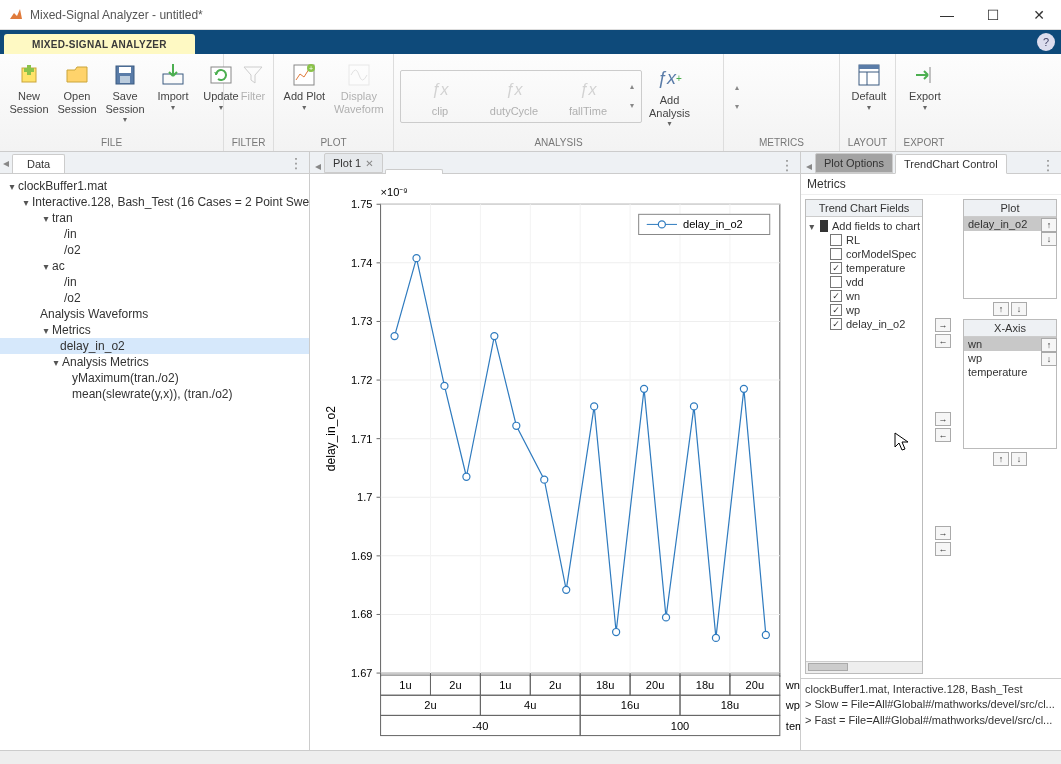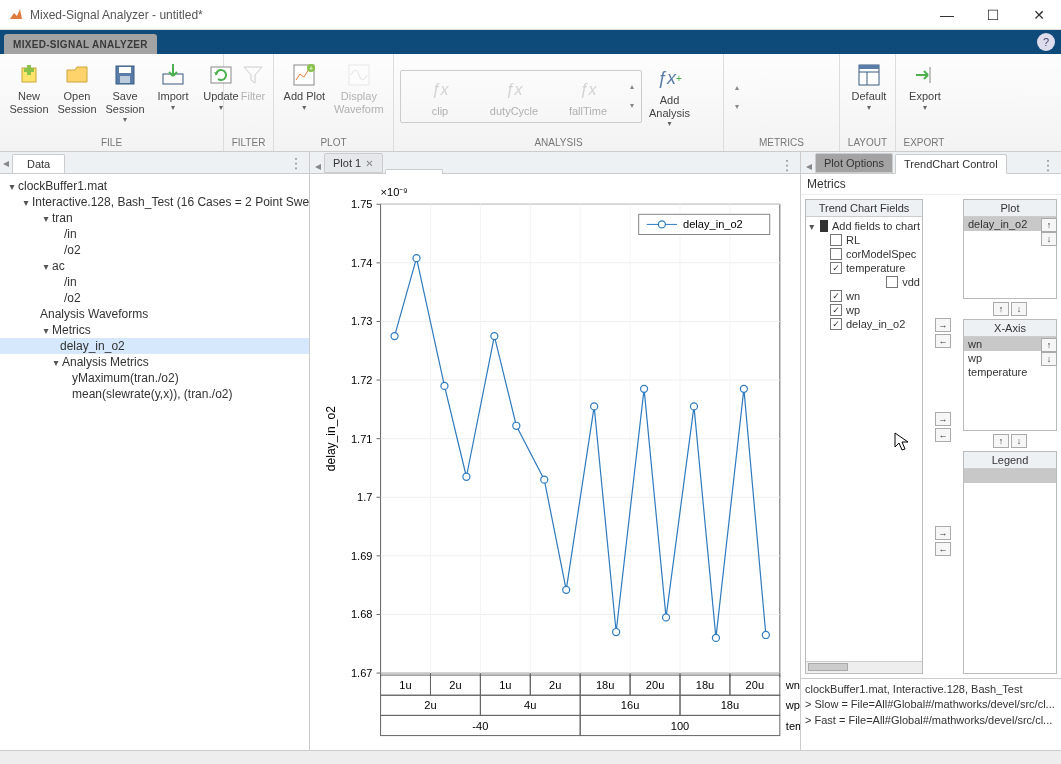--- a/index.html
+++ b/index.html
@@ -7,21 +7,21 @@
   
   
   .titlebar { height: 30px; background: #fff; display: flex; align-items: center; padding: 0 8px; border-bottom: 1px solid #ddd; }
   .titlebar .logo { width: 16px; height: 16px; margin-right: 6px; }
   .titlebar .title { flex: 1; font-size: 12px; color: #555; }
   .titlebar .winbtns { display: flex; gap: 18px; }
   .titlebar .winbtn { width: 28px; text-align: center; cursor: pointer; font-size: 14px; }
   
   
   .tabstrip { height: 24px; background: #0e4a7a; display: flex; align-items: flex-end; padding-left: 4px; }
-  .apptab { background: #a3a3a3; color: #3a3a3a; font-size: 10px; font-weight: 600; letter-spacing: .3px; padding: 5px 9px 4px; border-radius: 3px 3px 0 0; }
+  .apptab { background: #fef9c3; color: #3a3a3a; font-size: 10px; font-weight: 600; letter-spacing: .3px; padding: 5px 28px 4px; border-radius: 3px 3px 0 0; }
   .tabstrip .help { margin-left: auto; margin-right: 6px; margin-bottom: 3px; width:18px; height:18px; background:#dde; border-radius:50%; text-align:center; font-size:11px; line-height:18px; color:#446; cursor:pointer;}
   
   
   .ribbon { height: 98px; background: linear-gradient(#fdfdfd,#f3f3f3); border-bottom: 1px solid #ccc; display: flex; }
   .rgroup { border-right: 1px solid #ddd; display:flex; flex-direction:column; }
   .rgroup .items { flex:1; display:flex; align-items:flex-start; gap:2px; padding:4px 6px 0; }
   .rgroup .glabel { font-size:10px; color:#777; text-align:center; padding:2px 0 3px; }
   .rbtn { display:flex; flex-direction:column; align-items:center; justify-content:flex-start; padding:2px 4px; min-width:46px; cursor:pointer; border:1px solid transparent; border-radius:2px; }
   .rbtn.disabled { opacity:.4; cursor:default; }
   .rbtn .ic { width:28px; height:28px; display:flex; align-items:center; justify-content:center; }
@@ -454,21 +454,21 @@
                 <span>RL</span>
               </div>
               <div class="frow" style="padding-left: 22px;">
                 <span class="cb"></span>
                 <span>corModelSpec</span>
               </div>
               <div class="frow" style="padding-left: 22px;">
                 <span class="cb checked"></span>
                 <span>temperature</span>
               </div>
-              <div class="frow" style="padding-left: 22px; justify-content: flex-end;">
+              <div class="frow" style="padding-left: 22px;">
                 <span class="cb"></span>
                 <span>vdd</span>
               </div>
               <div class="frow" style="padding-left: 22px;">
                 <span class="cb checked"></span>
                 <span>wn</span>
               </div>
               <div class="frow" style="padding-left: 22px;">
                 <span class="cb checked"></span>
                 <span>wp</span>
@@ -502,42 +502,36 @@
               </div>
             <div class="updown">
                 <div class="arrowbtn">↑</div>
                 <div class="arrowbtn">↓</div>
               </div>
           </div>
           <div class="updown below">
               <div class="arrowbtn">↑</div>
               <div class="arrowbtn">↓</div>
             </div>
-          <div class="smallbox" style="height:112px">
+          <div class="smallbox" style="height:130px">
             <div class="boxhdr">X-Axis</div>
             <div class="list" id="xaxislist">
                 <div class="sel">wn</div>
                 <div>wp</div>
                 <div>temperature</div>
               </div>
             <div class="updown">
                 <div class="arrowbtn">↑</div>
                 <div class="arrowbtn">↓</div>
               </div>
           </div>
           <div class="updown below">
               <div class="arrowbtn">↑</div>
               <div class="arrowbtn">↓</div>
             </div>
-          <div class="smallbox" style="flex:1">
-            <div class="boxhdr">Legend</div>
-            <div class="list">
-                <div class="sel">&nbsp;</div>
-              </div>
-          </div>
         </div>
       </div>
       <div class="infobox">
         <div>clockBuffer1.mat, Interactive.128, Bash_Test</div>
         <div>&gt; Slow = File=All#Global#/mathworks/devel/src/cl...</div>
         <div>&gt; Fast = File=All#Global#/mathworks/devel/src/cl...</div>
       </div>
     </div>
   </div>
 </div>

